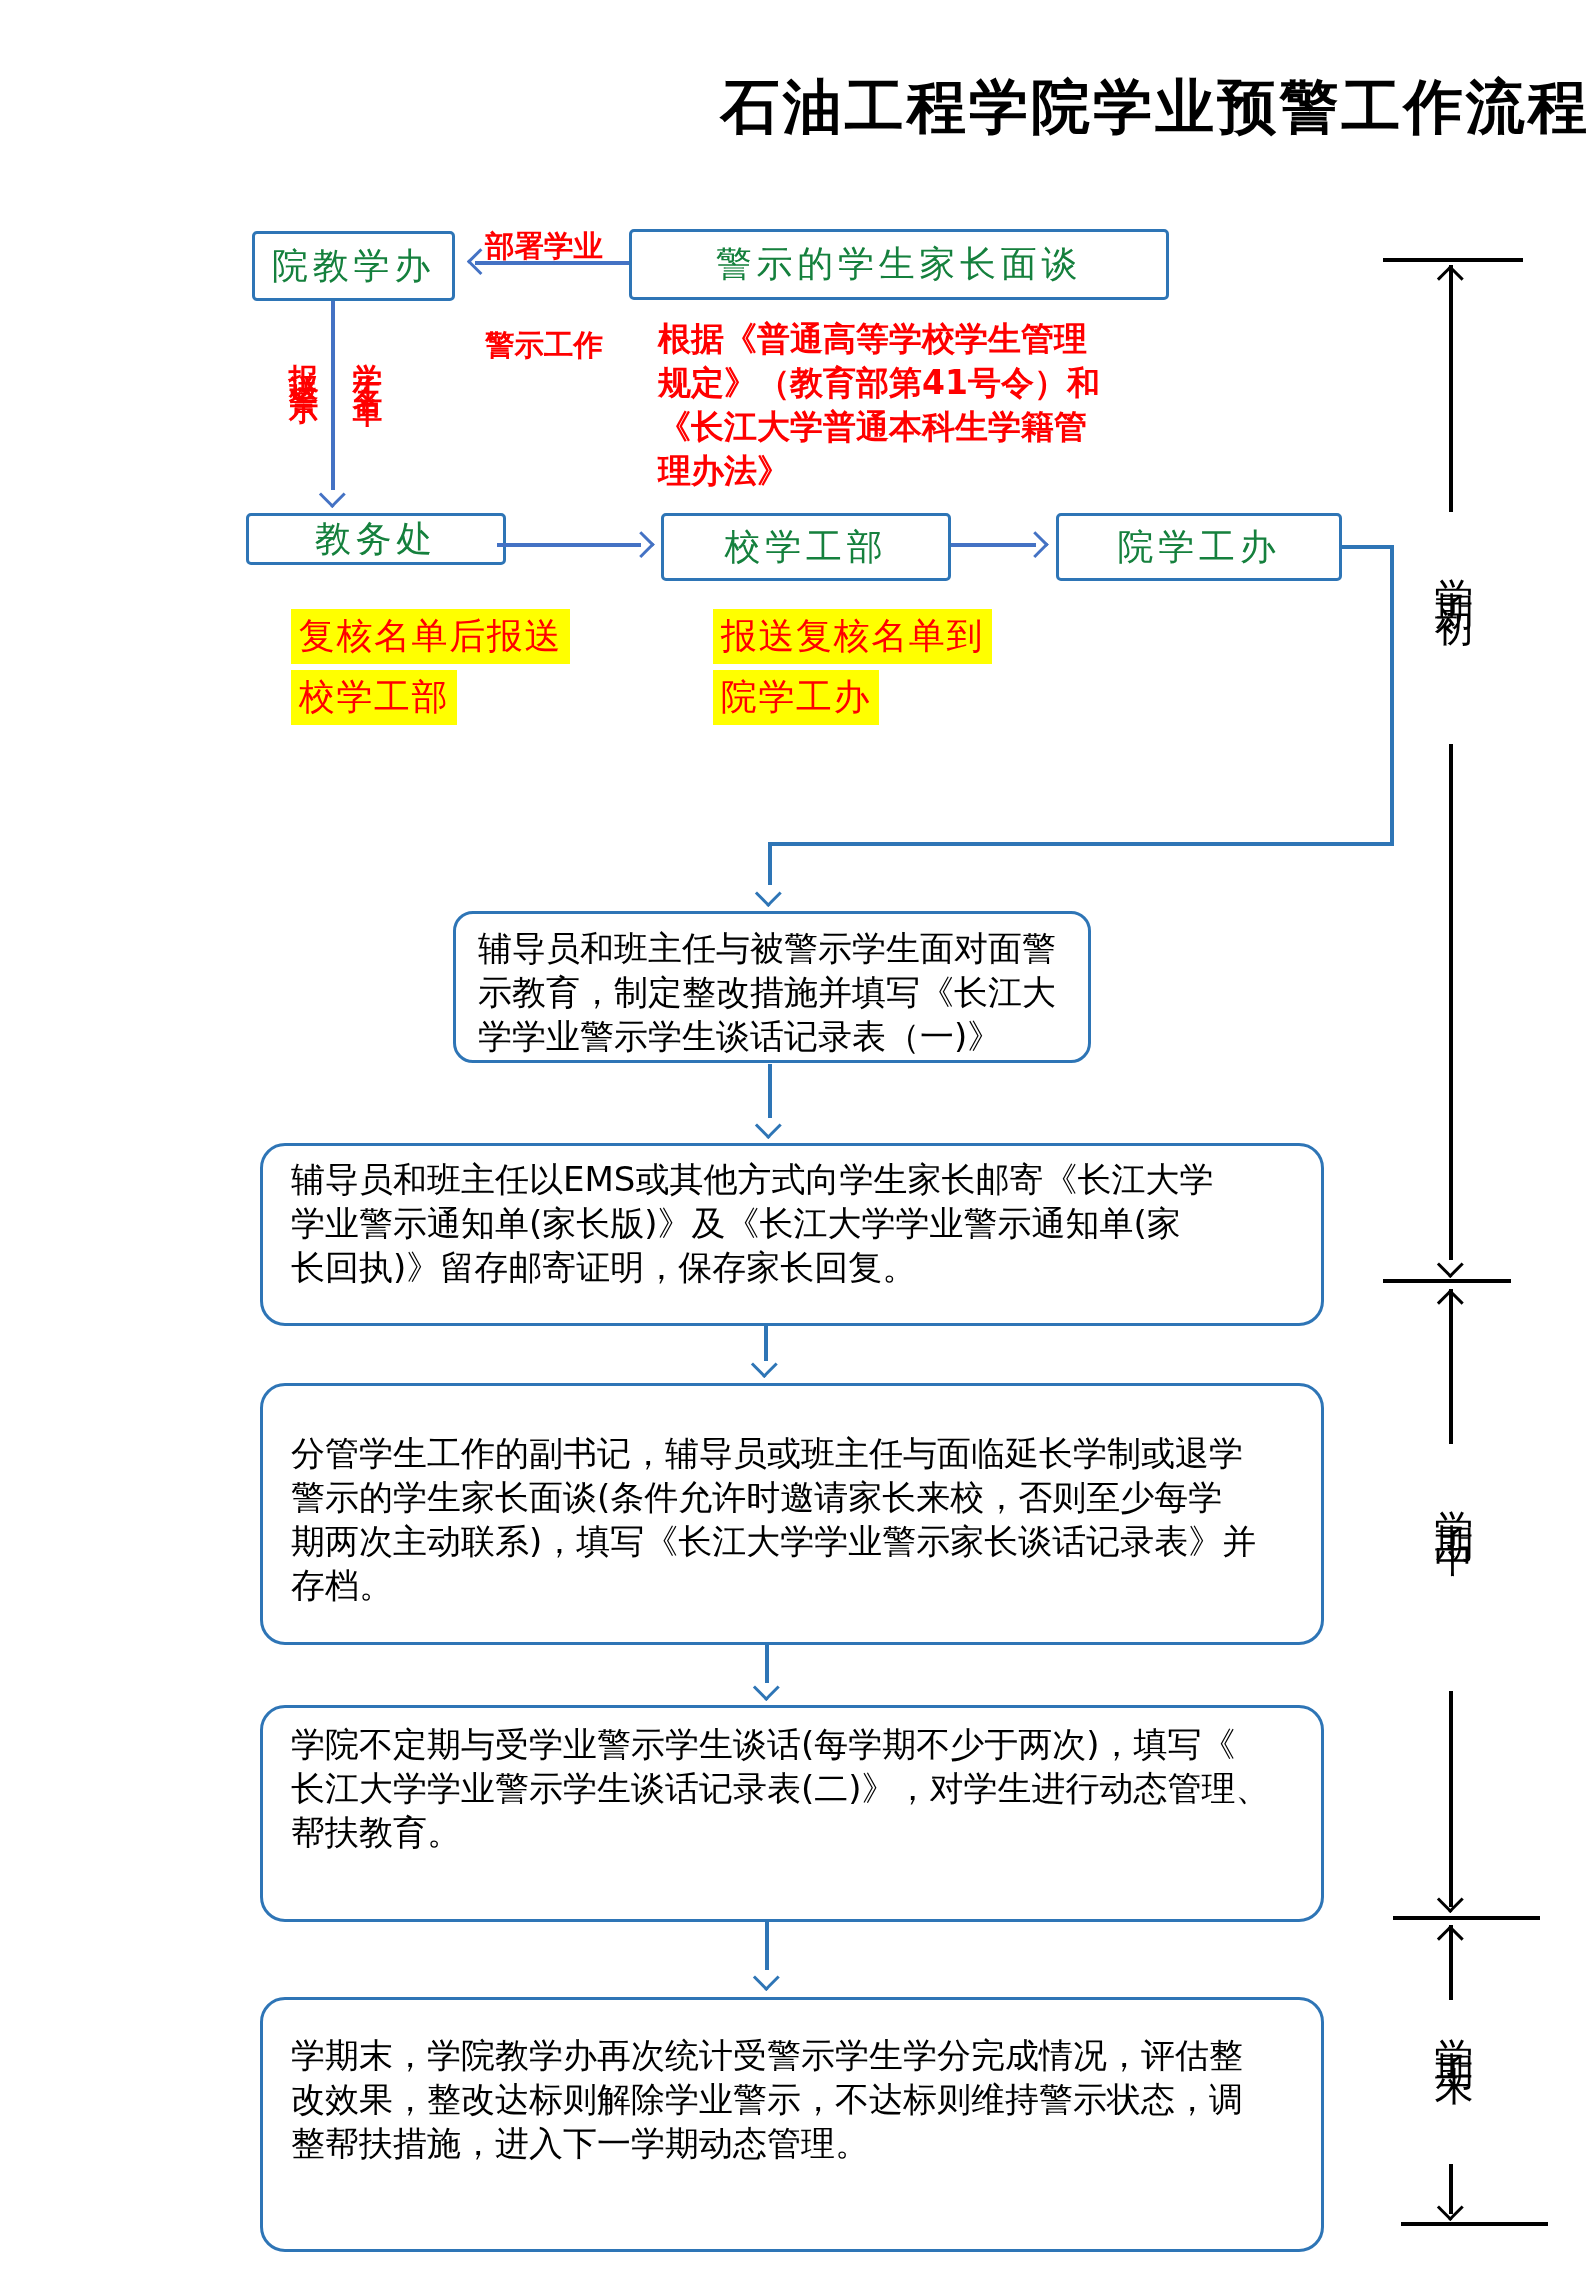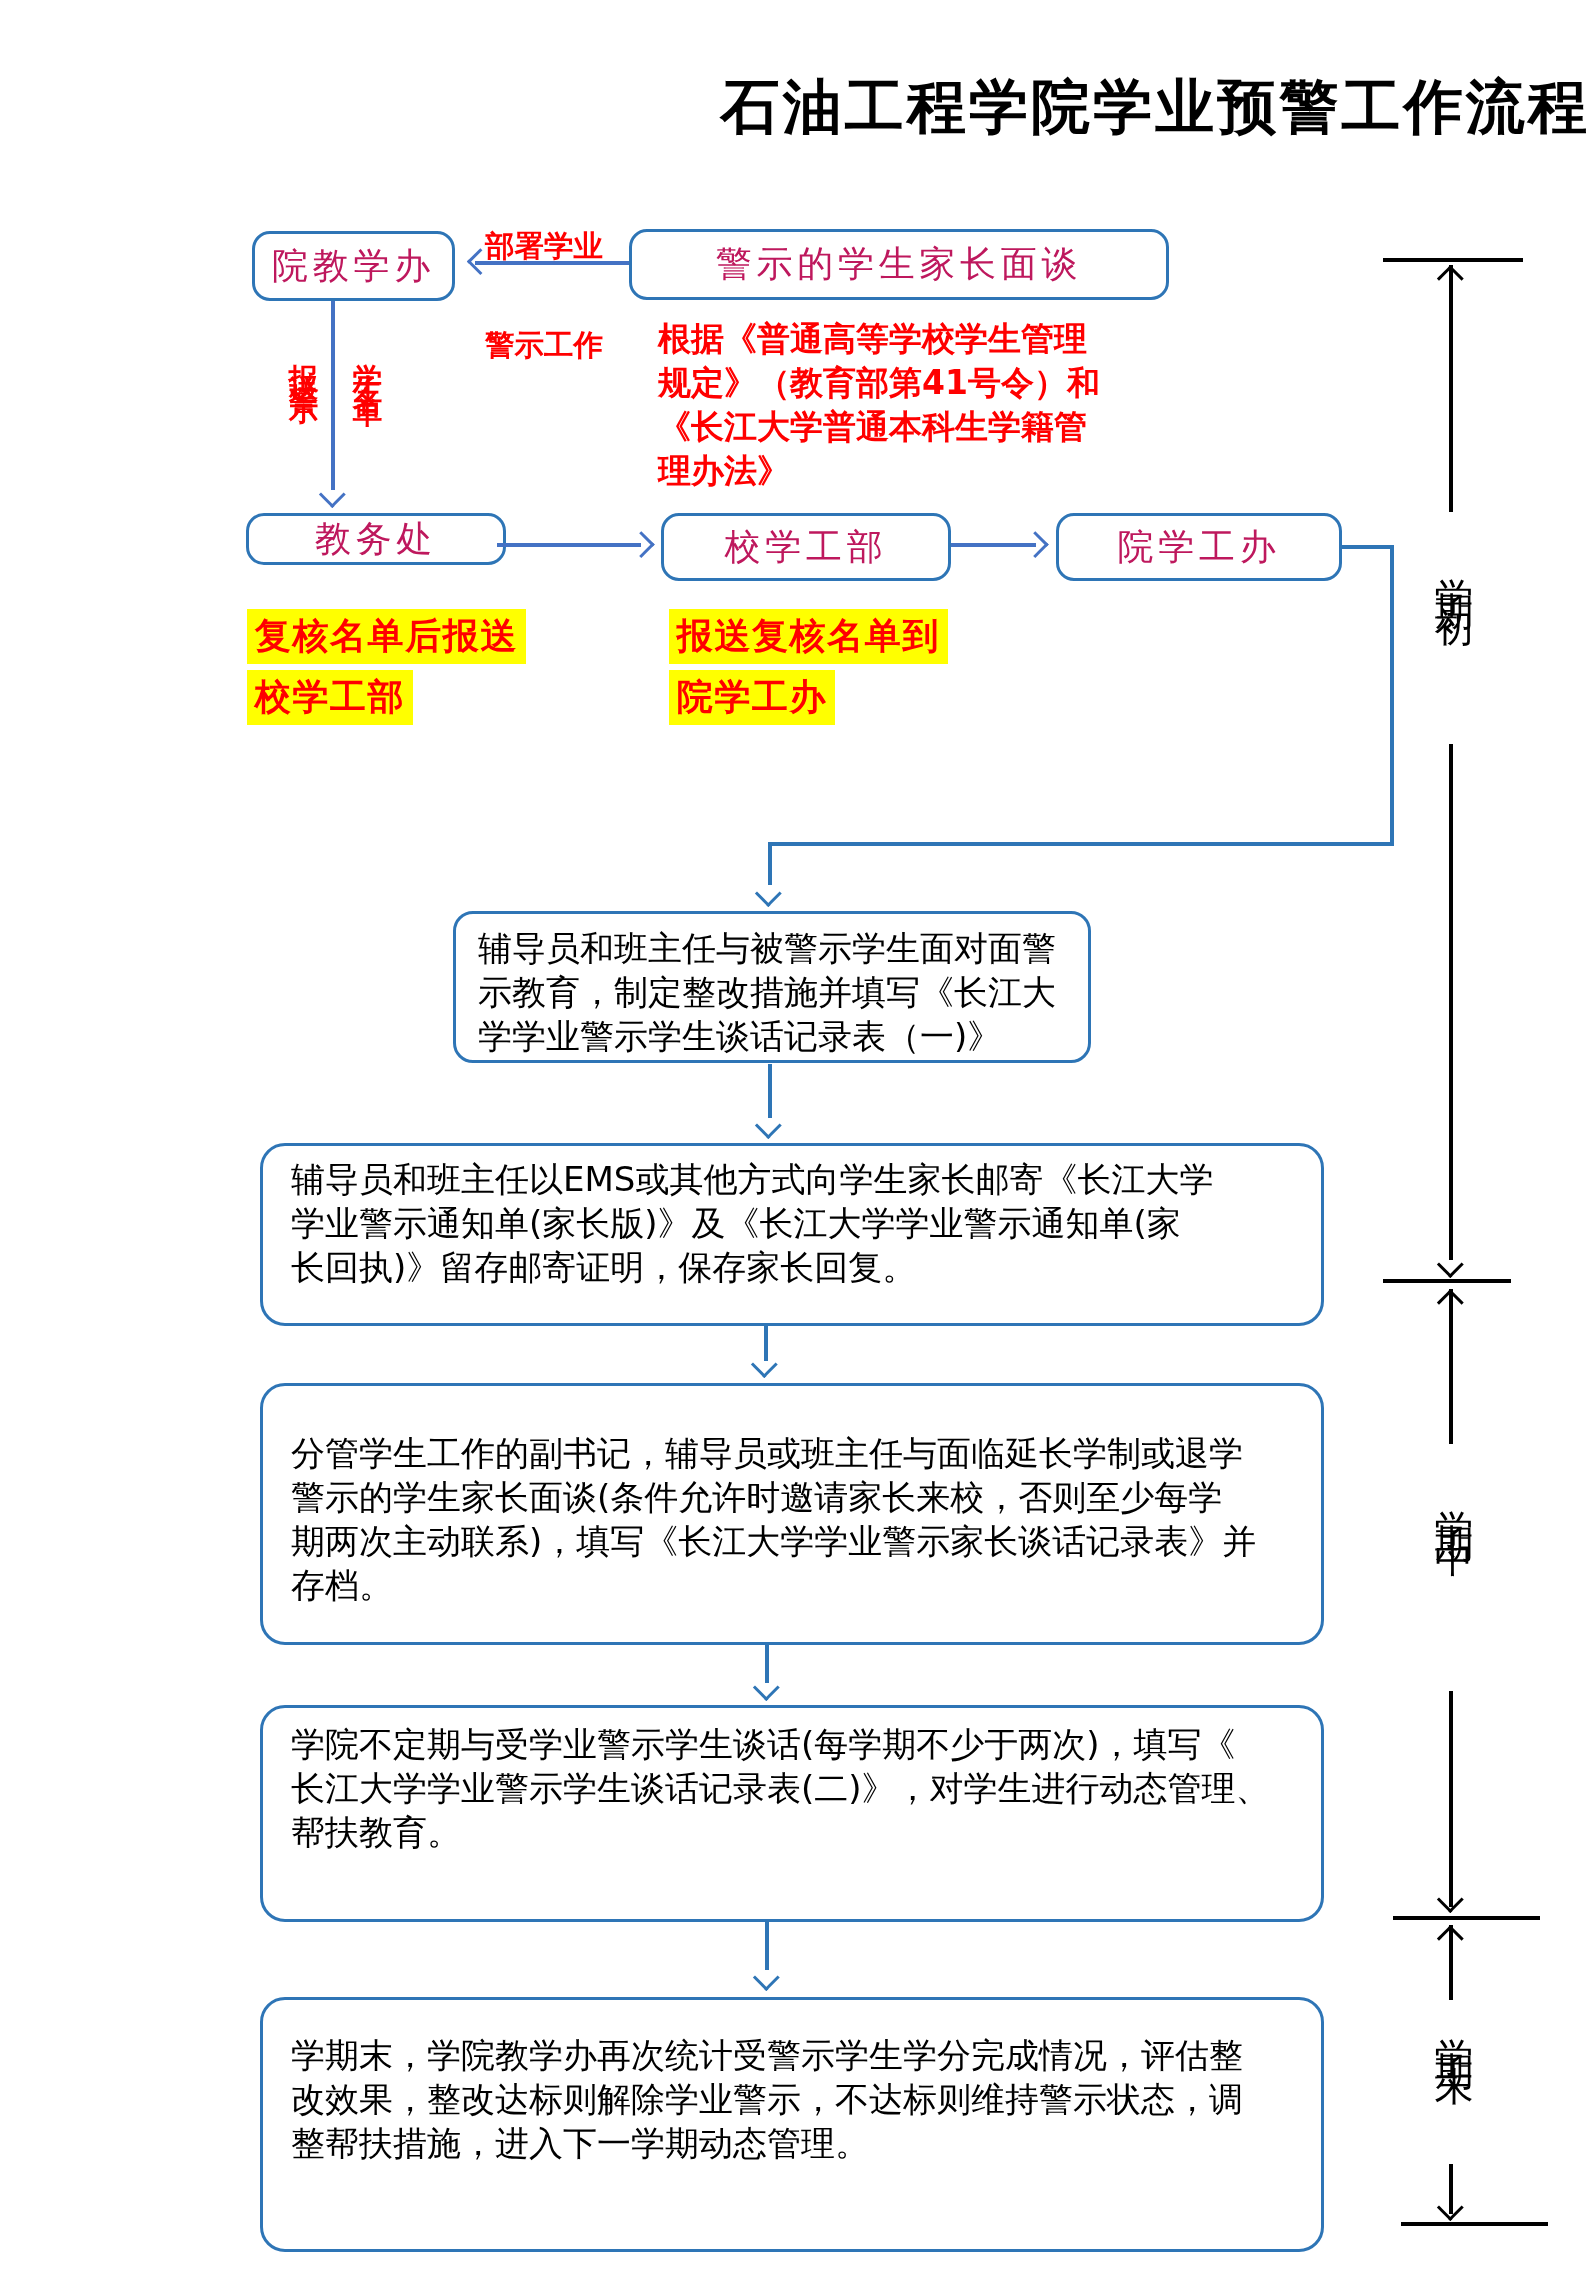--- a/index.html
+++ b/index.html
@@ -10,23 +10,23 @@
   }
   * { box-sizing:border-box; }
 
   .title {
     position:absolute; left:0; right:0; top:68px; text-align:right;
     font-size:59px; font-weight:900; letter-spacing:3.1px; color:#000;
   }
 
   
   .node {
-    position:absolute; border:3.9px solid #2e75b6; border-radius:18px; background:#fff;
+    position:absolute; border:3.9px solid #2e75b6; border-radius:5px; background:#fff;
     display:flex; align-items:center; justify-content:center;
-    font-size:36px; color:#be185d; letter-spacing:4.7px;
+    font-size:36px; color:#15803d; letter-spacing:4.7px;
   }
   .bigbox {
     position:absolute; border:3.9px solid #2e75b6; border-radius:25px; background:#fff;
     font-size:34px; line-height:44px; white-space:pre-line; color:#000;
   }
 
   
   .seg  { position:absolute; }
   .blue { background:#2e75b6; }
   .arrw { background:#4472c4; }
@@ -48,21 +48,21 @@
     white-space:pre-line; color:#ff0000; font-weight:600;
   }
   .vtext {
     position:absolute; writing-mode:vertical-rl; text-orientation:upright;
   }
   .vred { color:#ff0000; font-size:29.5px; letter-spacing:11px; font-weight:600; }
   .vblk { color:#000000; font-size:39px; letter-spacing:14px; }
 
   .hl {
     position:absolute; background:#ffff00; color:#ff0000; font-size:36px;
-    font-weight:700; padding:3.1px 7.8px; white-space:nowrap; letter-spacing:1.6px;
+    font-weight:400; padding:3.1px 7.8px; white-space:nowrap; letter-spacing:1.6px;margin-left:44px;
   }
   .hl-wrap { position:absolute; width:311px; }
   .hl-inline {
     background:#ffff00; color:#ff0000; font-size:34px; font-weight:600;
     line-height:45px; white-space:pre-line; letter-spacing:1.6px; padding:1.6px 3.1px;
   }
 </style>
 </head>
 <body>
 

